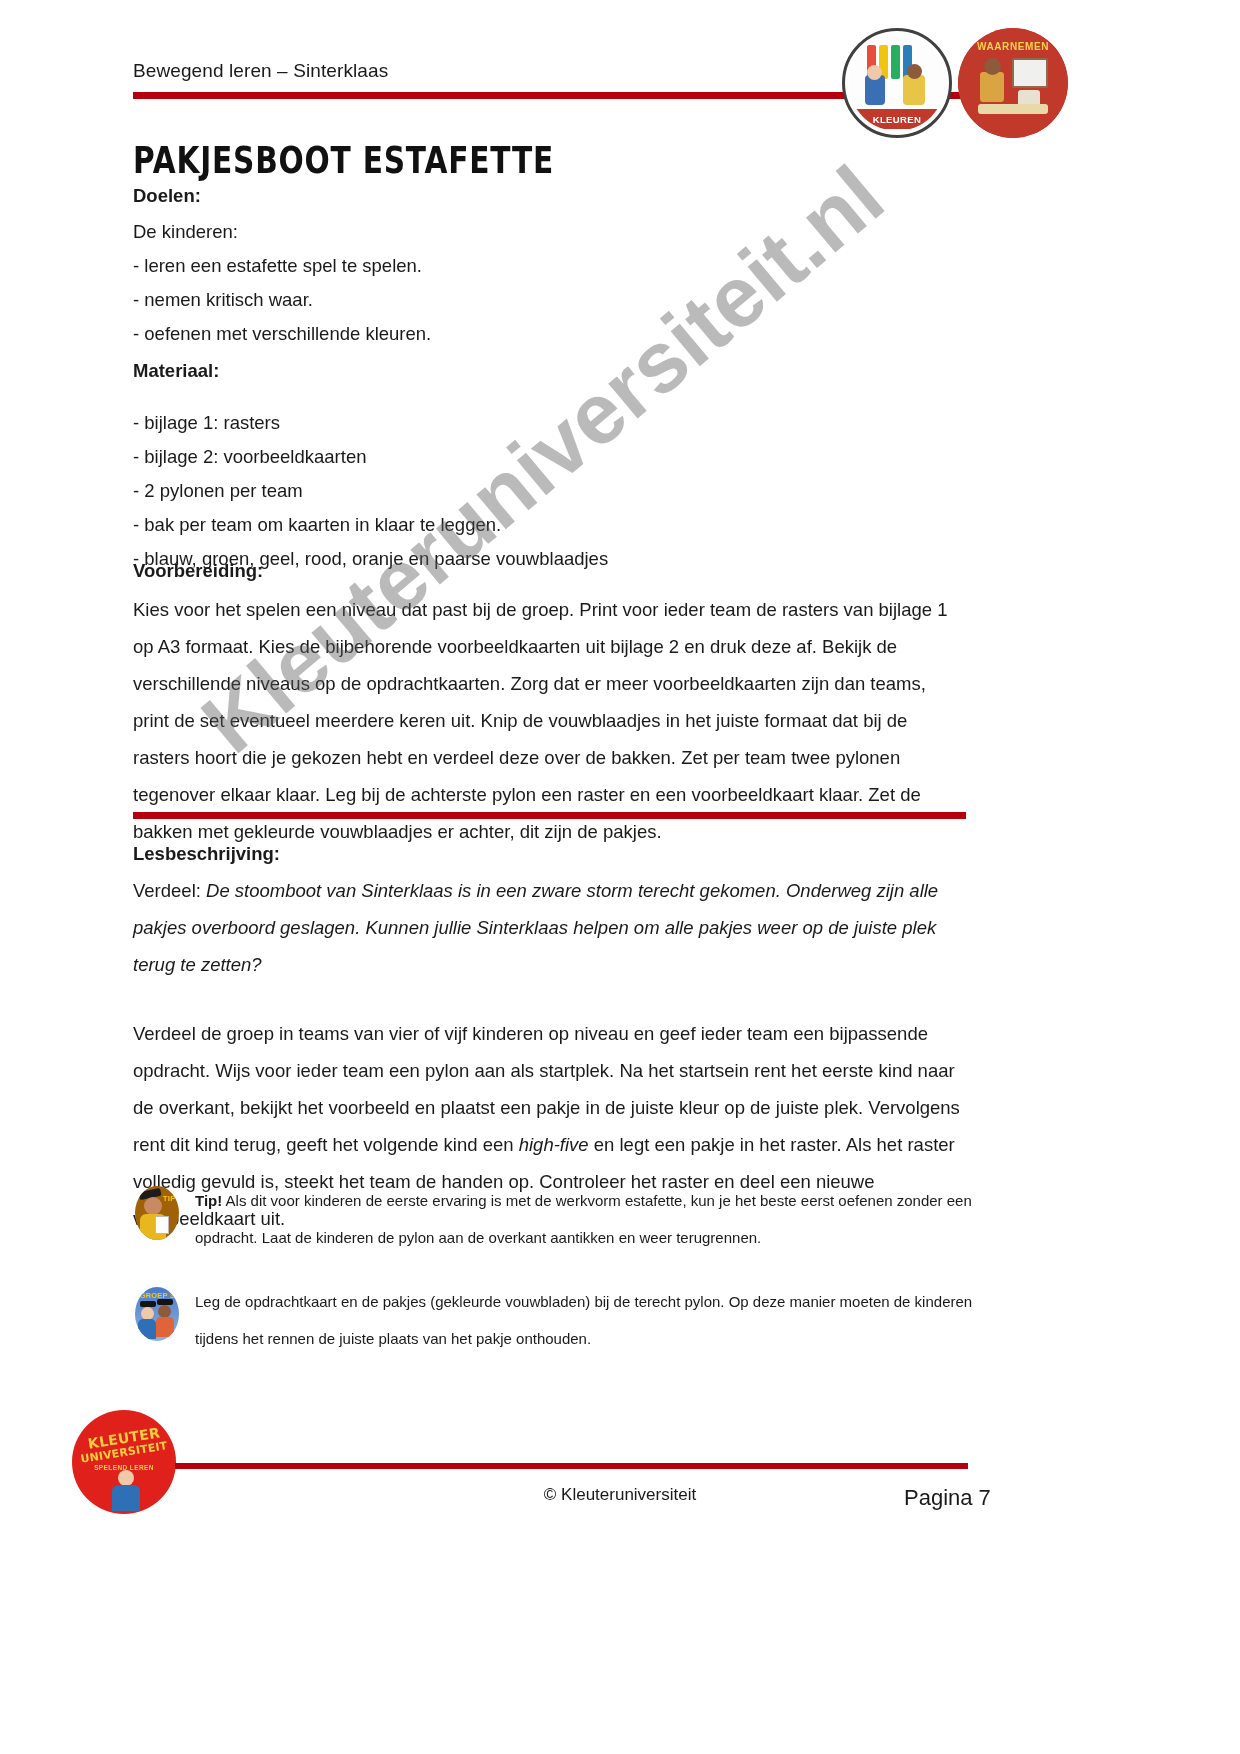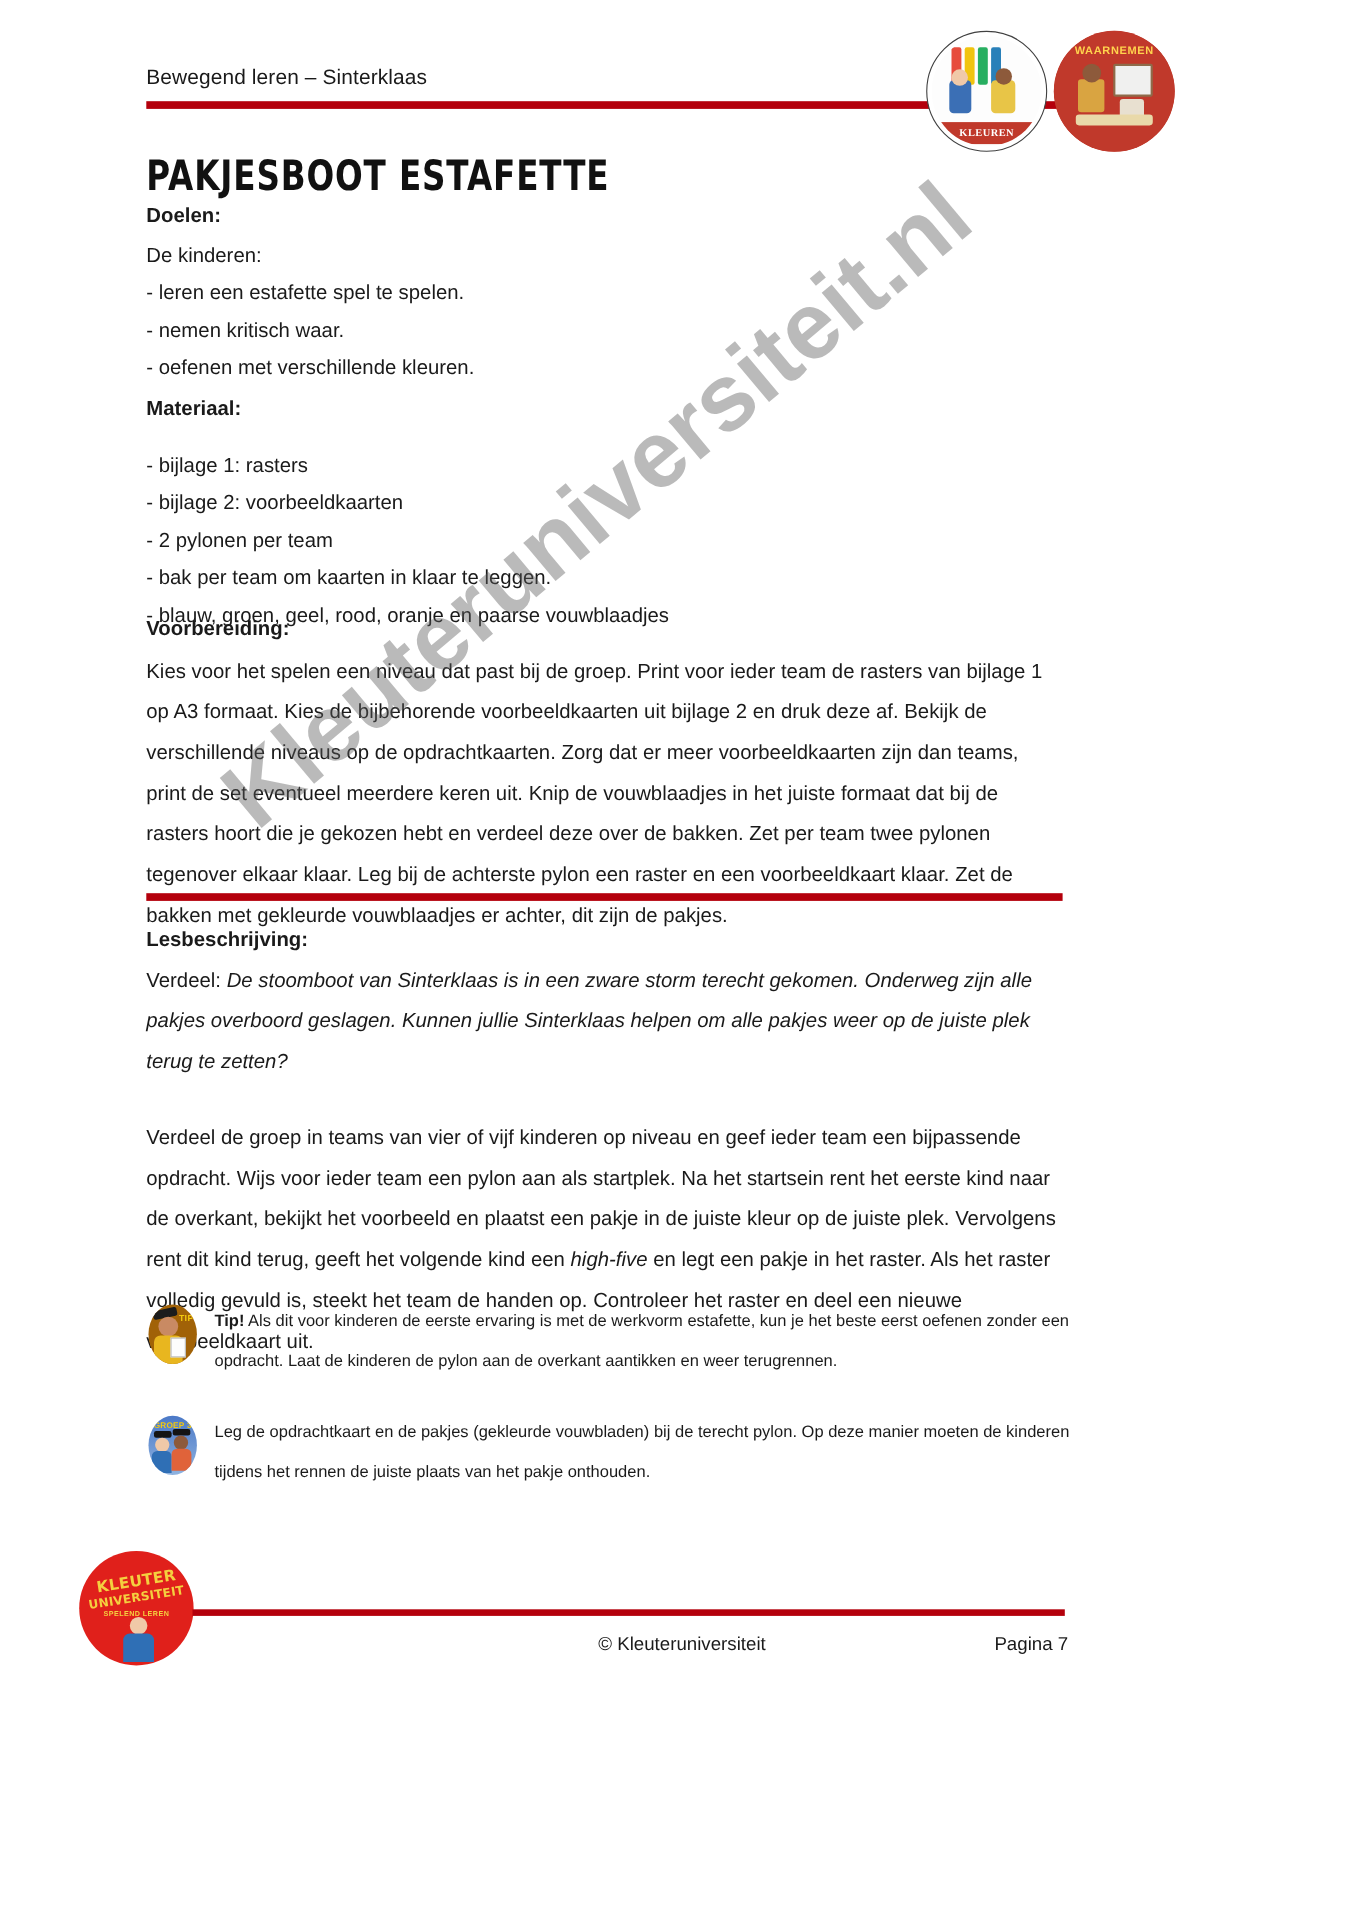--- a/index.html
+++ b/index.html
@@ -25,21 +25,21 @@
   .header-rule {
     position:absolute; left:133px; top:92px;
     width:833px; height:7px; background:#b4000c;
   }
 
   
   .badge {
     position:absolute; width:110px; height:110px; border-radius:50%;
     overflow:hidden;
   }
-  .badge-kleuren { left:842px; top:28px; background:#ffffff; border:1px solid #404040;font-family:Liberation Serif, serif; }
+  .badge-kleuren { left:842px; top:28px; background:#ffffff; border:3px solid #404040; }
   .badge-waarnemen { left:958px; top:28px; background:#c0392b; }
 
   .bk-inner { position:absolute; inset:4px; border-radius:50%; background:#fdfdfd; overflow:hidden; }
   .bk-scene { position:absolute; left:0; right:0; top:10px; bottom:26px; }
   .bk-stripe { position:absolute; top:0; width:9px; height:34px; border-radius:2px; }
   .bk-kid { position:absolute; border-radius:4px; }
   .bk-label {
     position:absolute; left:0; right:0; bottom:6px; text-align:center;
     font-size:9.5px; font-weight:700; color:#ffffff; letter-spacing:.4px;
   }
@@ -98,21 +98,21 @@
   .grp-cap  { position:absolute; width:16px; height:6px; background:#141414; border-radius:2px; }
   .grp-head { position:absolute; width:13px; height:13px; border-radius:50%; }
   .grp-torso{ position:absolute; width:18px; height:20px; border-radius:5px 5px 0 0; }
 
   
   .footer-rule { position:absolute; left:175px; top:1463px; width:793px; height:6px; background:#b4000c; }
   .footer-center {
     position:absolute; left:0; right:0; top:1485px; text-align:center;
     font-size:17px; color:#1a1a1a;
   }
-  .footer-page { position:absolute; left:904px; top:1485px; font-size:17px; }
+  .footer-page { position:absolute; left:904px; top:1485px; font-size:22px; }
 
   .logo {
     position:absolute; left:72px; top:1410px; width:104px; height:104px;
     border-radius:50%; background:#e0201b; overflow:hidden;
   }
   .logo-l1 { position:absolute; left:0; right:0; top:20px; text-align:center; font-size:14px; font-weight:700; color:#f4d03f;
              transform:rotate(-9deg); letter-spacing:.3px; font-family:"DejaVu Sans", sans-serif; }
   .logo-l2 { position:absolute; left:0; right:0; top:36px; text-align:center; font-size:11px; font-weight:700; color:#f4d03f;
              transform:rotate(-9deg); letter-spacing:.2px; font-family:"DejaVu Sans", sans-serif; }
   .logo-l3 { position:absolute; left:0; right:0; top:54px; text-align:center; font-size:6.5px; font-weight:700; color:#f4d03f; letter-spacing:.4px; }

